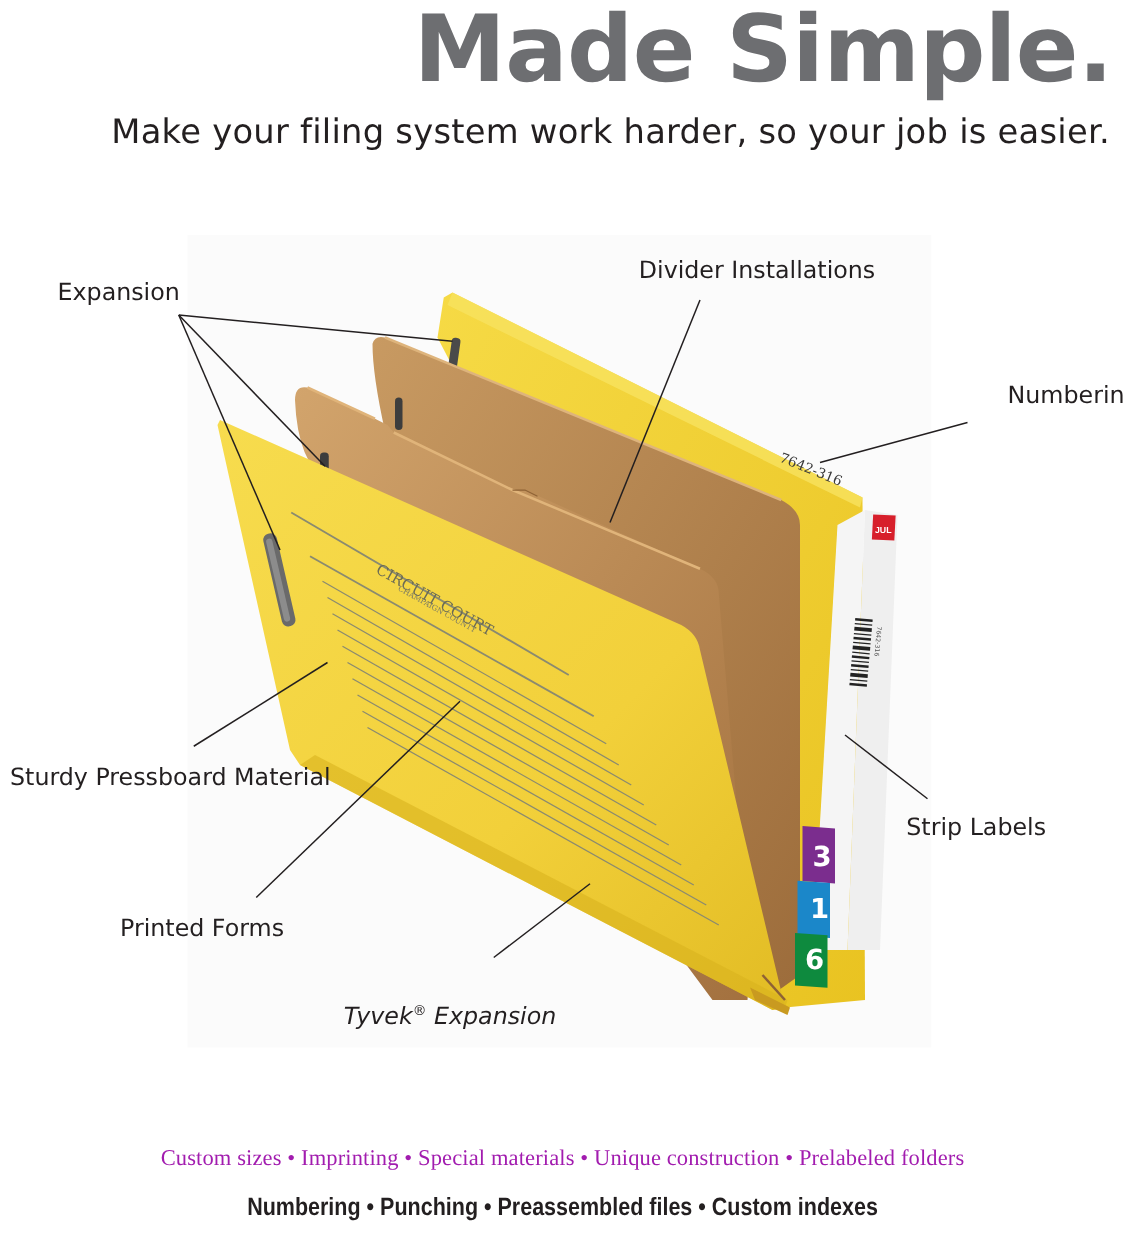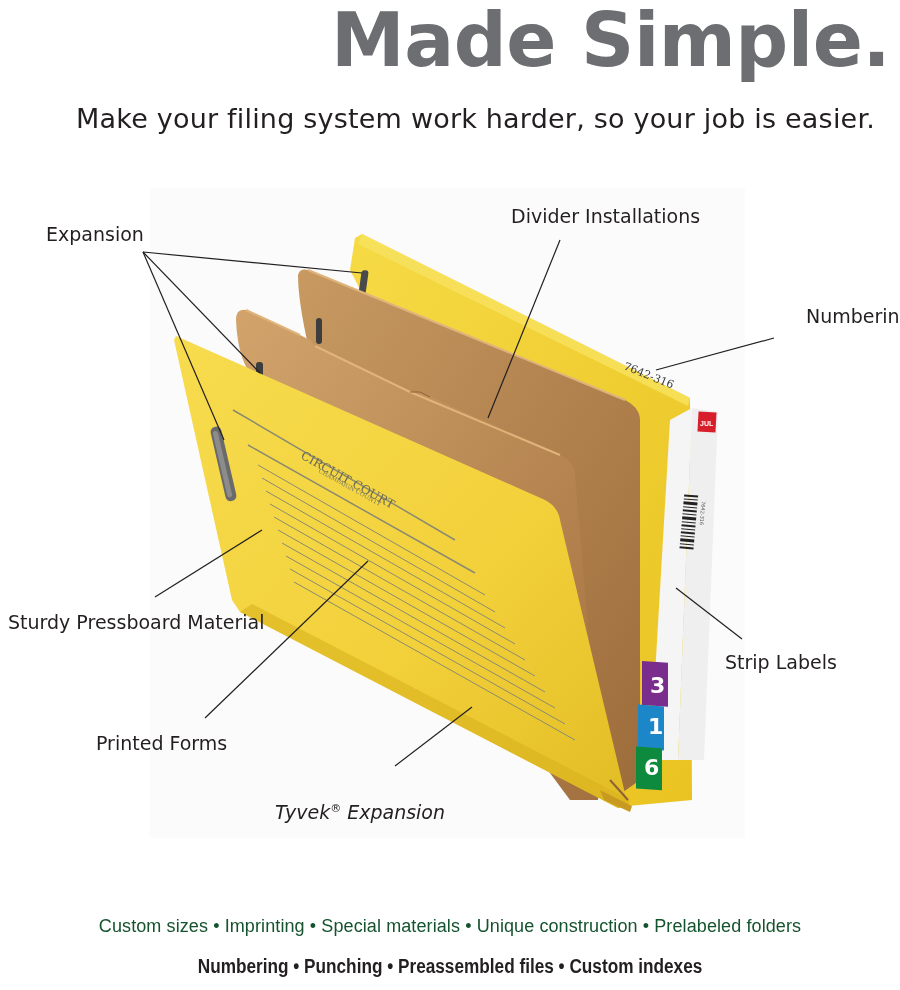--- a/index.html
+++ b/index.html
@@ -1,22 +1,22 @@
 <!DOCTYPE html>
 <html><head>
   <meta charset="utf-8">
   <style>
     html, body { margin: 0; padding: 0; background: #ffffff; }
     body { width: 900px; height: 990px; position: relative; overflow: hidden; font-family: "DejaVu Sans", sans-serif; color: #231f20; }
     .headline { position: absolute; right: 10px; top: 0px; font-size: 74px; font-weight: bold; color: #6d6e71; letter-spacing: -0.5px; line-height: 80px; margin: 0; font-family: "DejaVu Sans", sans-serif; }
-    .subhead { position: absolute; right: 12px; top: 86px; font-size: 27px; color: #231f20; line-height: 40px; margin: 13px; letter-spacing: 0.2px; }
+    .subhead { position: absolute; right: 12px; top: 86px; font-size: 27px; color: #231f20; line-height: 40px; margin: 0; letter-spacing: 0.2px; }
     .illustration { position: absolute; left: 0; top: 0; width: 900px; height: 990px; }
     .callout { position: absolute; font-size: 19px; color: #231f20; line-height: 24px; white-space: nowrap; }
     .callout sup { font-size: 11px; }
-    .footer-line1 { position: absolute; left: 0; width: 900px; top: 916px; text-align: center; font-size: 18px; color: #14532d; font-family: Liberation Sans, sans-serif; letter-spacing: 0.1px; }
+    .footer-line1 { position: absolute; left: 0; width: 900px; top: 916px; text-align: center; font-size: 18px; color: #a21caf; font-family: Liberation Serif, serif; letter-spacing: 0.1px; }
     .footer-line2 { position: absolute; left: 0; width: 900px; top: 955px; text-align: center; font-size: 20px; font-weight: bold; color: #231f20; font-family: "Liberation Sans", sans-serif; transform: scaleX(0.86); transform-origin: center; }
   </style>
 </head>
 <body>
 
 <h1 class="headline">Made Simple.</h1>
 <p class="subhead">Make your filing system work harder, so your job is easier.</p>
 
 <svg class="illustration" viewBox="0 0 900 990" xmlns="http://www.w3.org/2000/svg">
   <defs>

